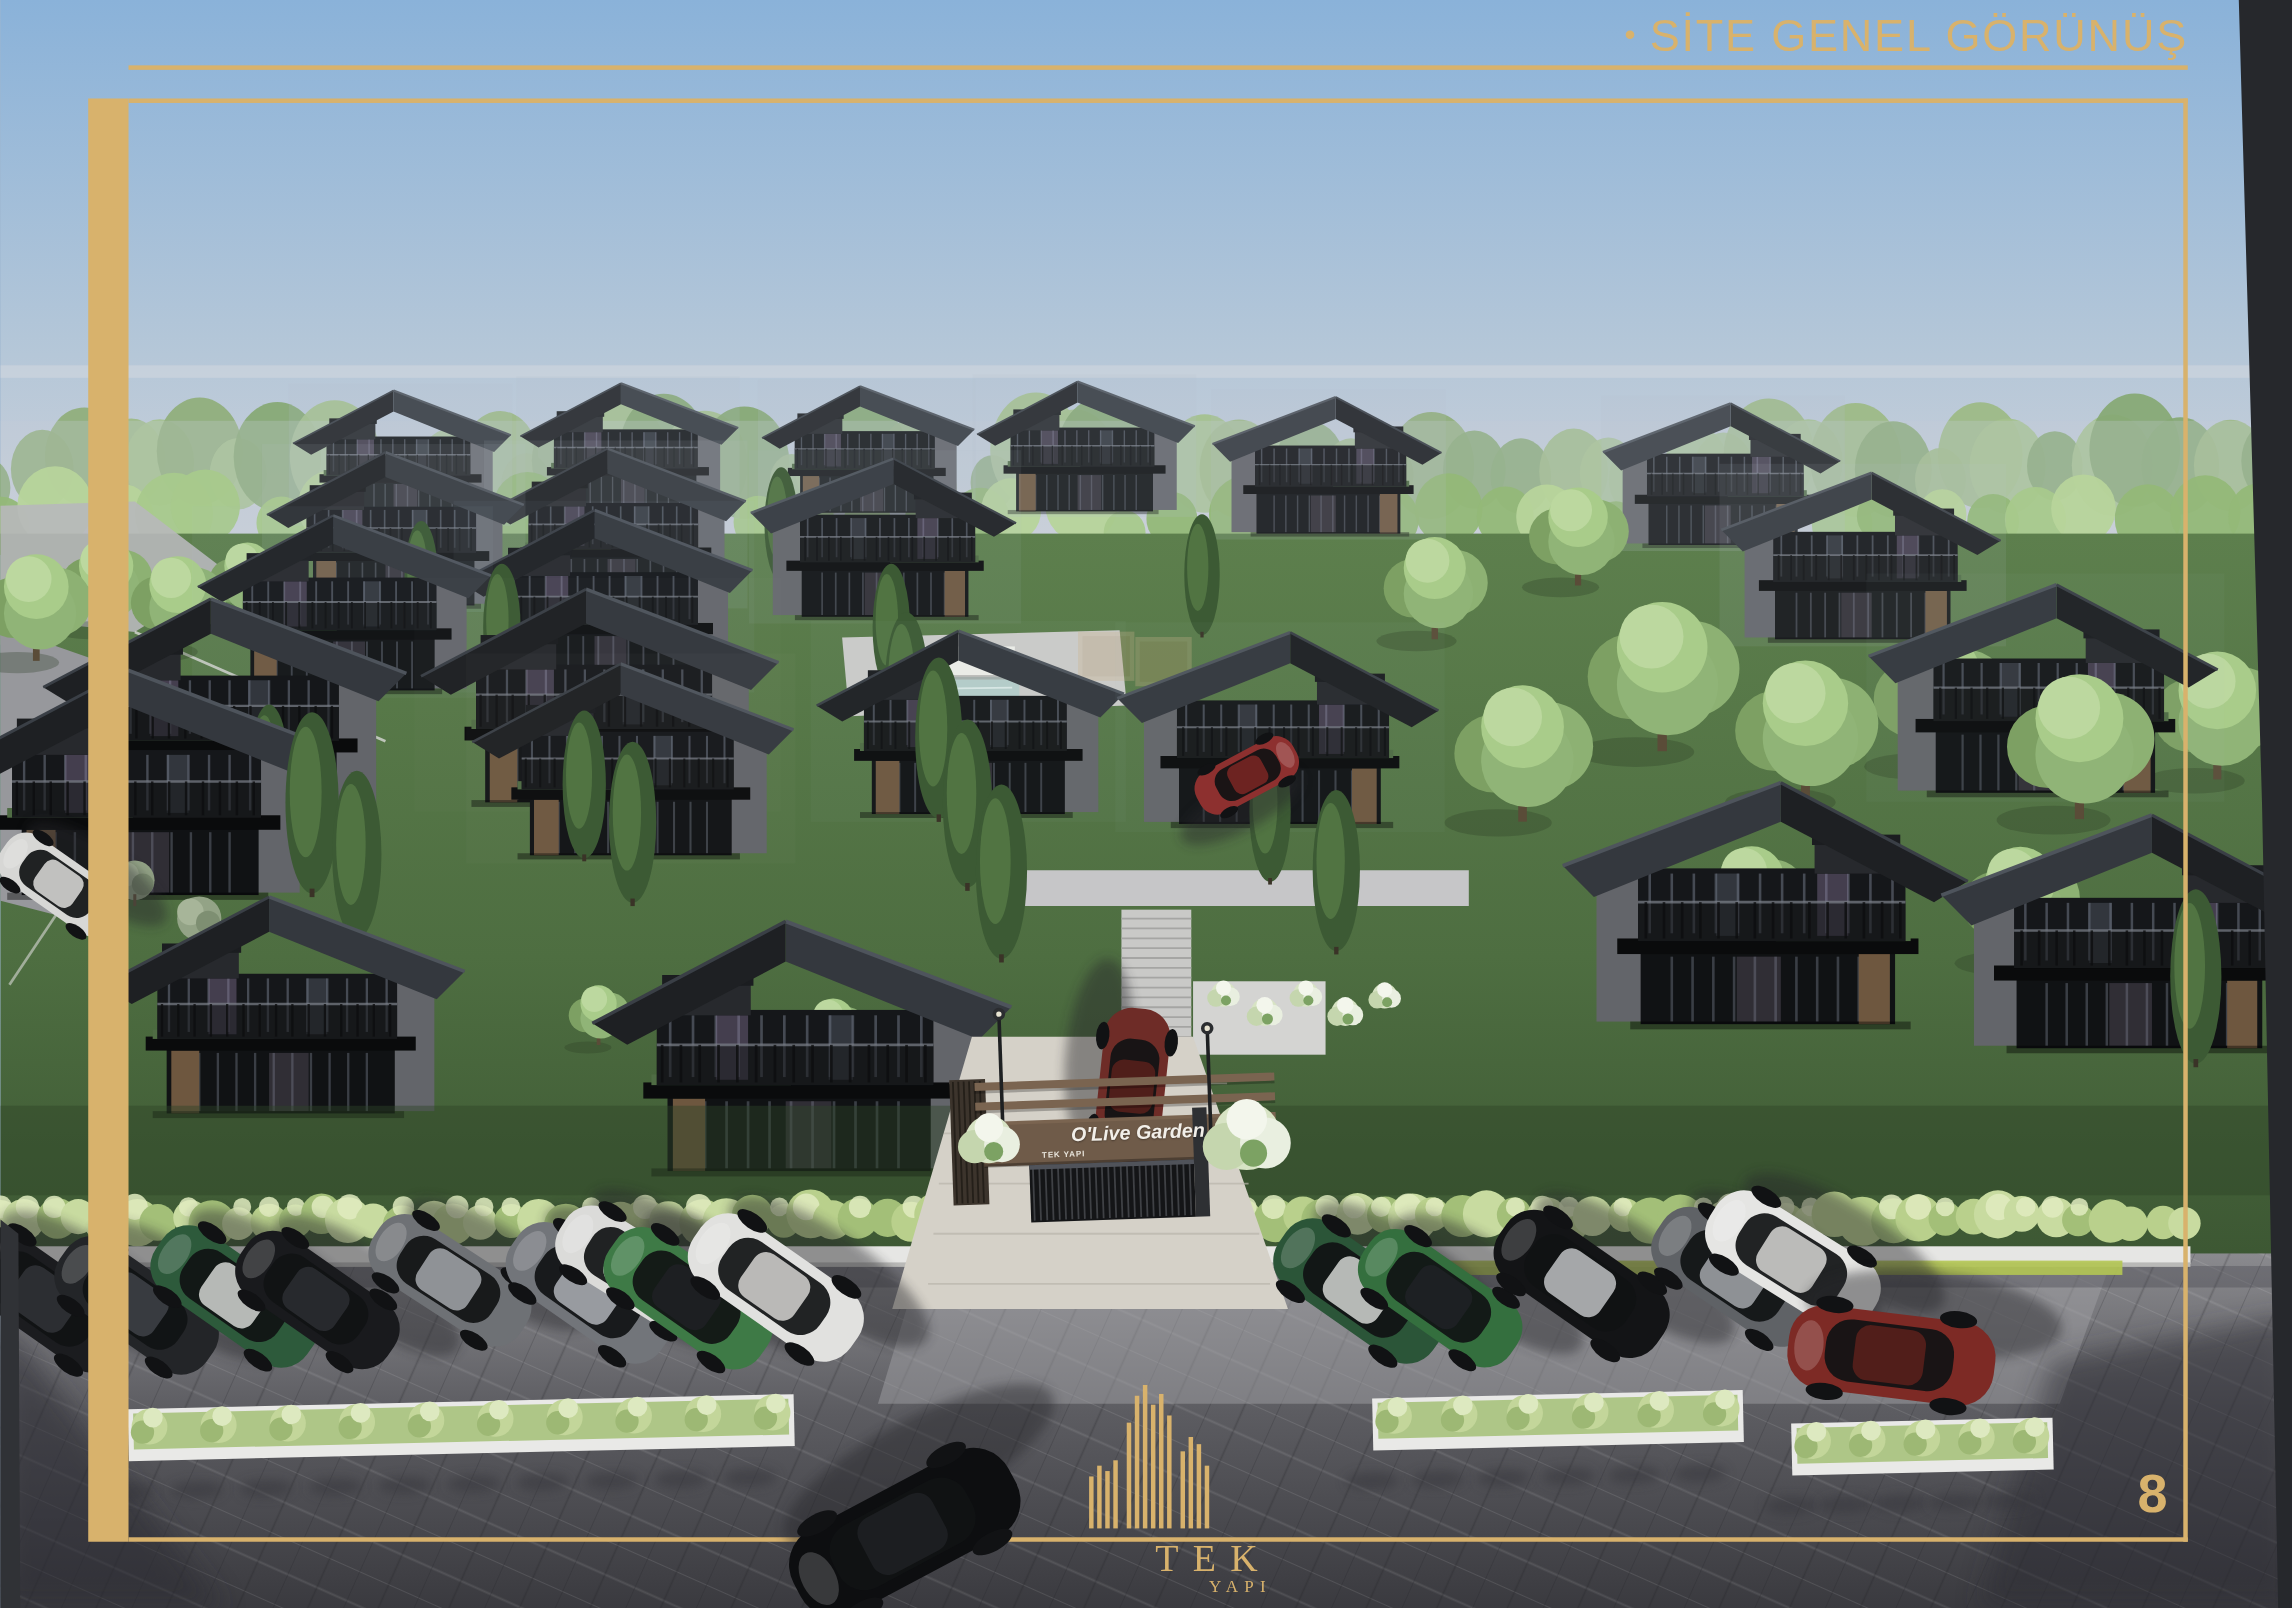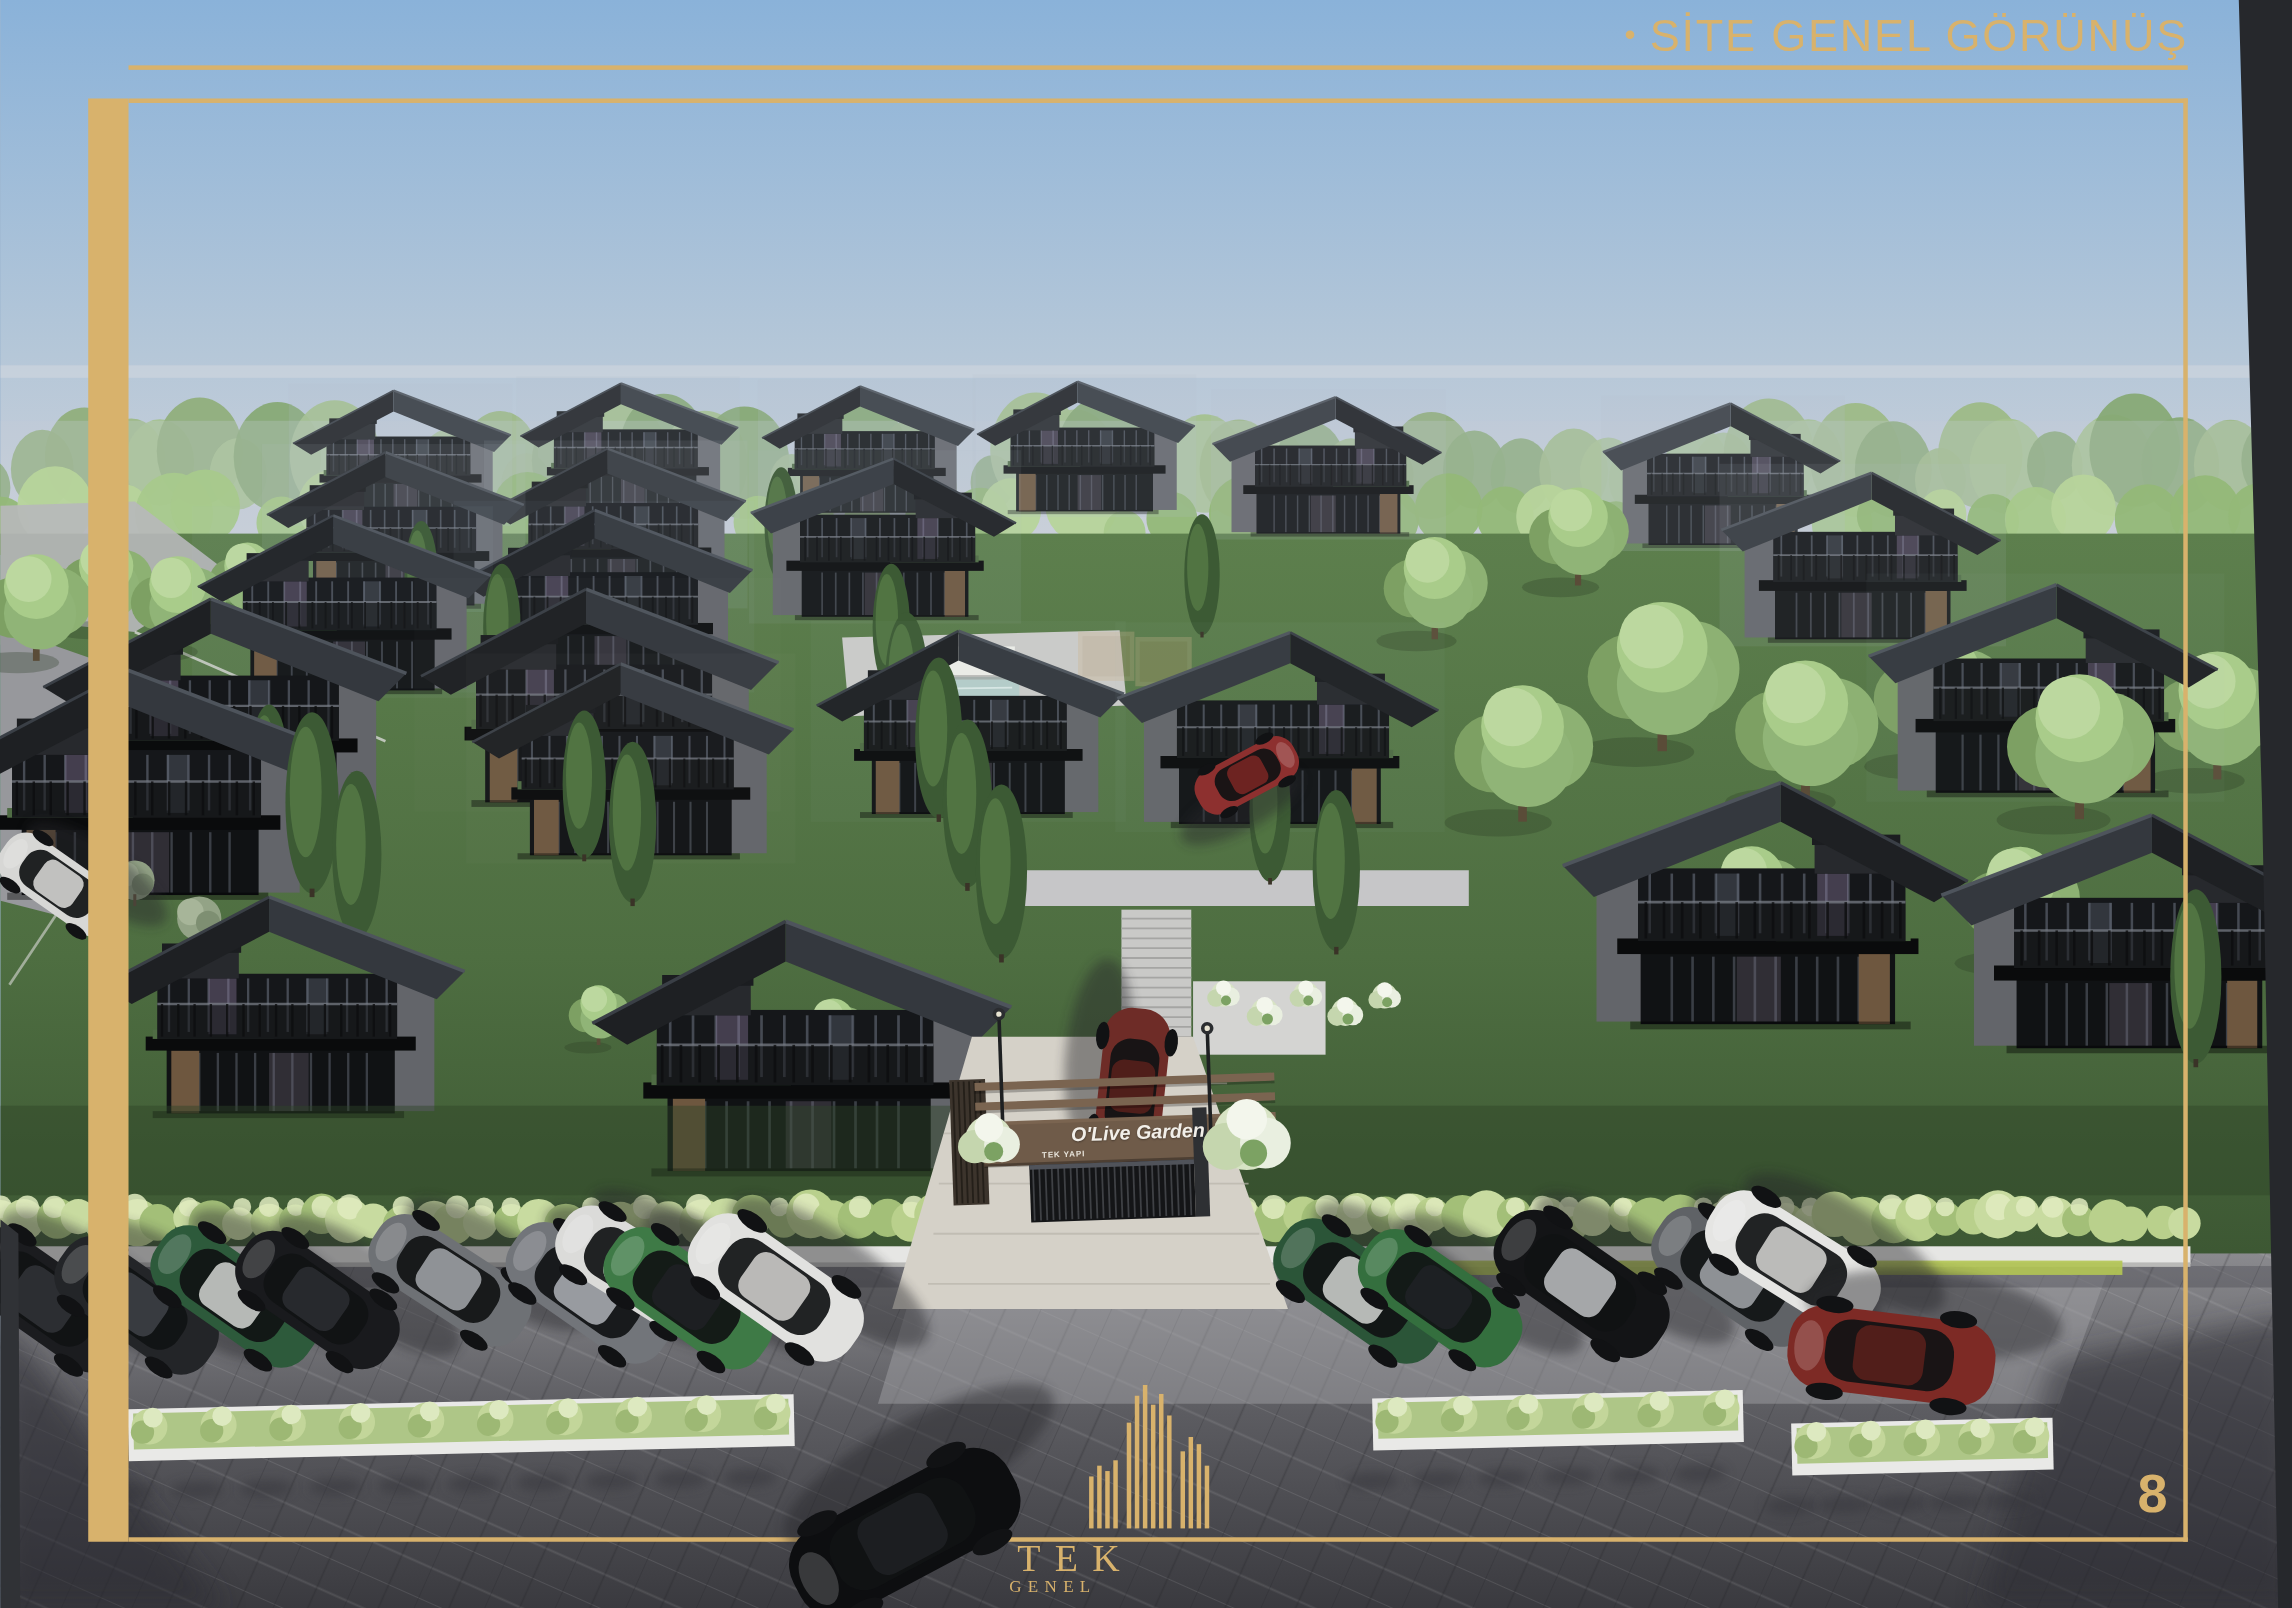--- a/index.html
+++ b/index.html
@@ -9,21 +9,21 @@
   .overlay{position:absolute;pointer-events:none;}
   .title-row{top:12.5px;right:105px;display:flex;align-items:center;gap:14.3px;
              color:var(--gold,#d8b26c);}
   .title-bullet{font-size:30px;font-weight:bold;line-height:1;}
   .title-text{font-size:45px;font-weight:normal;letter-spacing:1.8px;line-height:1;}
   .sign-project{left:1062px;top:1121px;width:152px;text-align:center;
     color:#f2efe9;font-size:19.7px;font-weight:600;font-style:italic;
     transform:rotate(-2deg);text-shadow:0 0.9px 1.8px rgba(0,0,0,.35);}
   .sign-brand{left:1042px;top:1150px;color:#e9e5dc;font-size:8px;font-weight:bold;
     letter-spacing:0.9px;transform:rotate(-2deg);}
-  .logo{left:1003px;top:1385px;width:269px;text-align:left;color:var(--gold,#d8b26c);}
+  .logo{left:1003px;top:1385px;width:269px;text-align:right;color:var(--gold,#d8b26c);}
   .logo-line1{font-family:"Liberation Serif",serif;font-size:38px;letter-spacing:14.3px;
     padding-left:14.3px;line-height:1.0;margin-top:3.6px;}
   .logo-line2{font-family:"Liberation Serif",serif;font-size:17px;letter-spacing:6.3px;
     padding-left:6.3px;line-height:1.1;margin-top:1.8px;}
   .page-number{left:2124px;top:1462px;width:57px;text-align:center;
     color:var(--gold,#d8b26c);font-size:54px;font-weight:bold;}
 </style>
 </head>
 <body>
 
@@ -2383,18 +2383,18 @@
         <rect x="156" y="0" width="5" height="160" fill="#d8b26c"></rect>
         <rect x="165" y="22" width="5" height="138" fill="#d8b26c"></rect>
         <rect x="174" y="10" width="5" height="150" fill="#d8b26c"></rect>
         <rect x="183" y="34" width="5" height="126" fill="#d8b26c"></rect>
         <rect x="198" y="74" width="5" height="86" fill="#d8b26c"></rect>
         <rect x="207" y="58" width="5" height="102" fill="#d8b26c"></rect>
         <rect x="216" y="66" width="5" height="94" fill="#d8b26c"></rect>
         <rect x="225" y="90" width="5" height="70" fill="#d8b26c"></rect>
       </svg>
     <div class="logo-line1">TEK</div>
-    <div class="logo-line2">GENEL</div>
+    <div class="logo-line2">YAPI</div>
   </div>
 
   <div class="overlay page-number">8</div>
 </div>
 
 
 </body></html>

